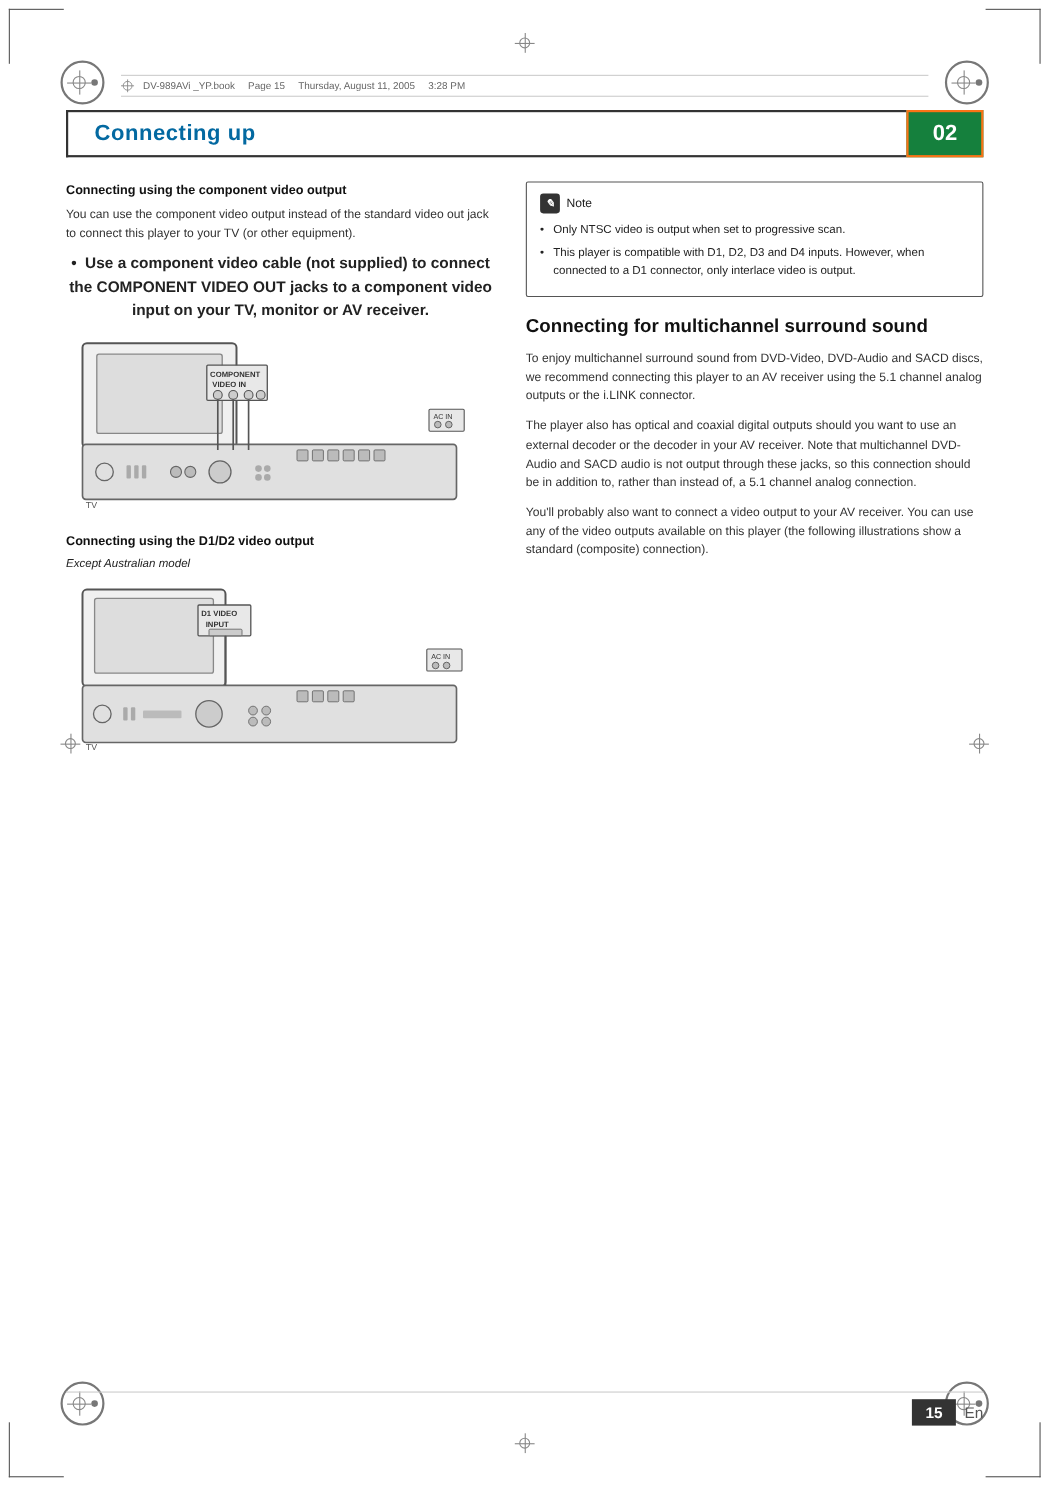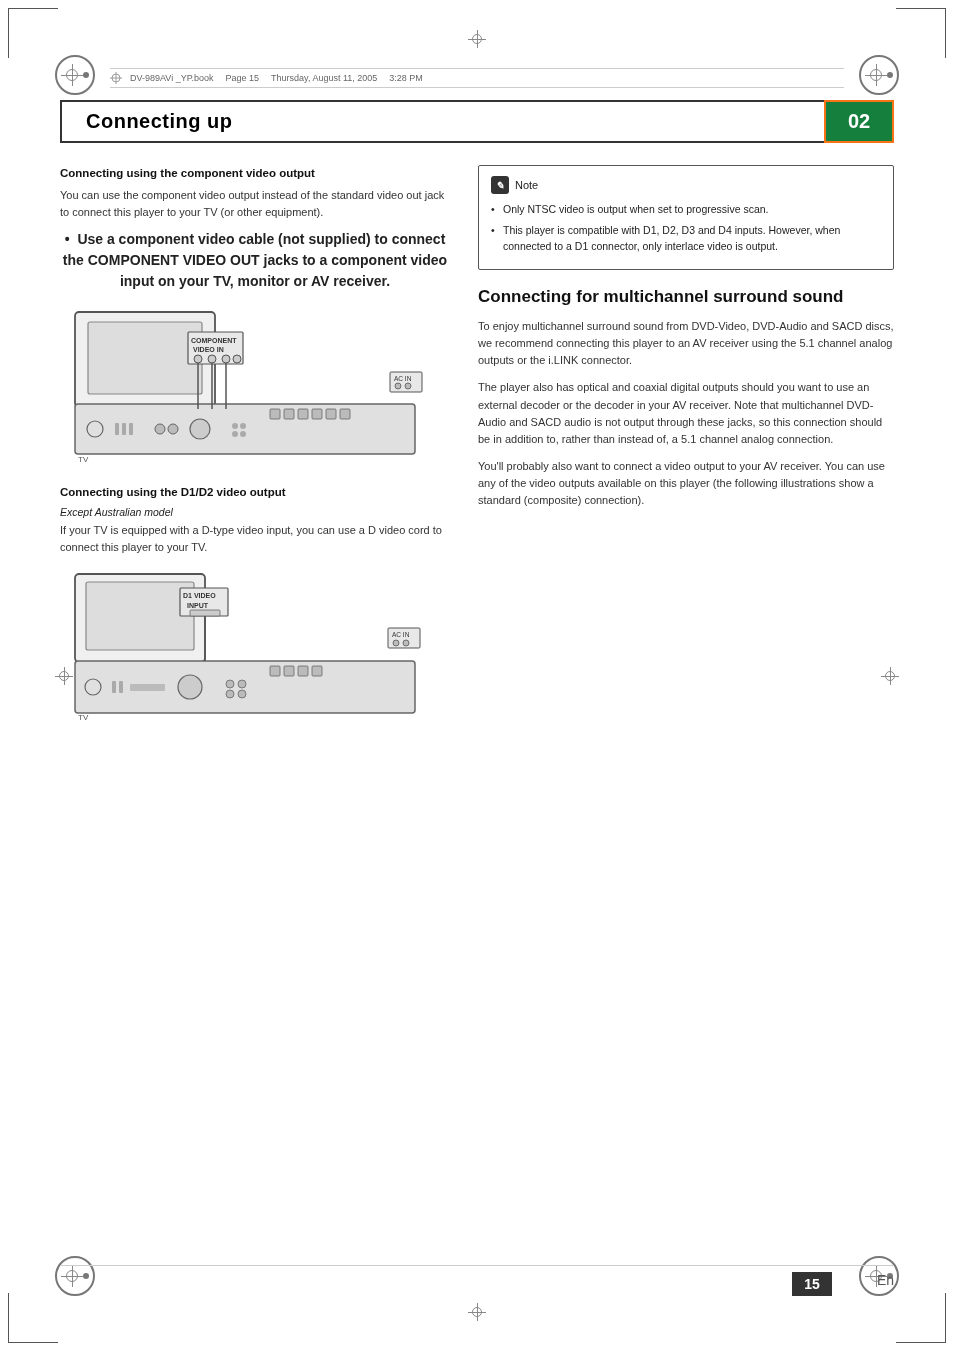--- a/index.html
+++ b/index.html
@@ -113,21 +113,21 @@
       border-right: none;
       padding: 8px 24px;
       flex: 1;
       display: flex;
       align-items: center;
     }
 
     .header-title {
       font-size: 20px;
       font-weight: bold;
-      color: #000000;
+      color: #0369a1;
       letter-spacing: 0.5px;
     }
 
     .header-chapter-box {
       background: #15803d;
       color: #fff;
       font-size: 20px;
       font-weight: bold;
       padding: 8px 20px;
       display: flex;
@@ -254,23 +254,23 @@
     }
 
     
     .page-footer {
       position: absolute;
       bottom: 55px;
       left: 60px;
       right: 60px;
       display: flex;
       justify-content: flex-end;
+      align-items: center;
       border-top: 1px solid #ccc;
       padding-top: 6px;
-      gap: 37px;
     }
 
     .page-number-box {
       background: #333;
       color: white;
       font-size: 14px;
       font-weight: bold;
       padding: 4px 12px;
       margin-right: 8px;
     }
@@ -424,21 +424,20 @@
           <line x1="166" y1="59" x2="166" y2="105" stroke="#555" stroke-width="1.5"></line>
 
           <text x="18" y="158" font-size="8" fill="#555">TV</text>
         </svg>
       </div>
     </div>
 
     <div class="section">
       <div class="section-title">Connecting using the D1/D2 video output</div>
       <div class="italic-note">Except Australian model</div>
-      <div class="section-body">If your TV is equipped with a D-type video input, you can use a D video cord to connect this player to your TV.</div>
 
       <div class="device-diagram2">
         <svg width="380" height="155" viewBox="0 0 380 155">
 
           <rect x="15" y="8" width="130" height="88" rx="4" ry="4" fill="#f0f0f0" stroke="#555" stroke-width="1.8"></rect>
 
           <rect x="26" y="16" width="108" height="68" rx="2" ry="2" fill="#ddd" stroke="#888" stroke-width="1.2"></rect>
 
           <rect x="55" y="97" width="50" height="7" rx="1" fill="#999"></rect>
           <rect x="45" y="104" width="70" height="5" rx="2" fill="#888"></rect>

